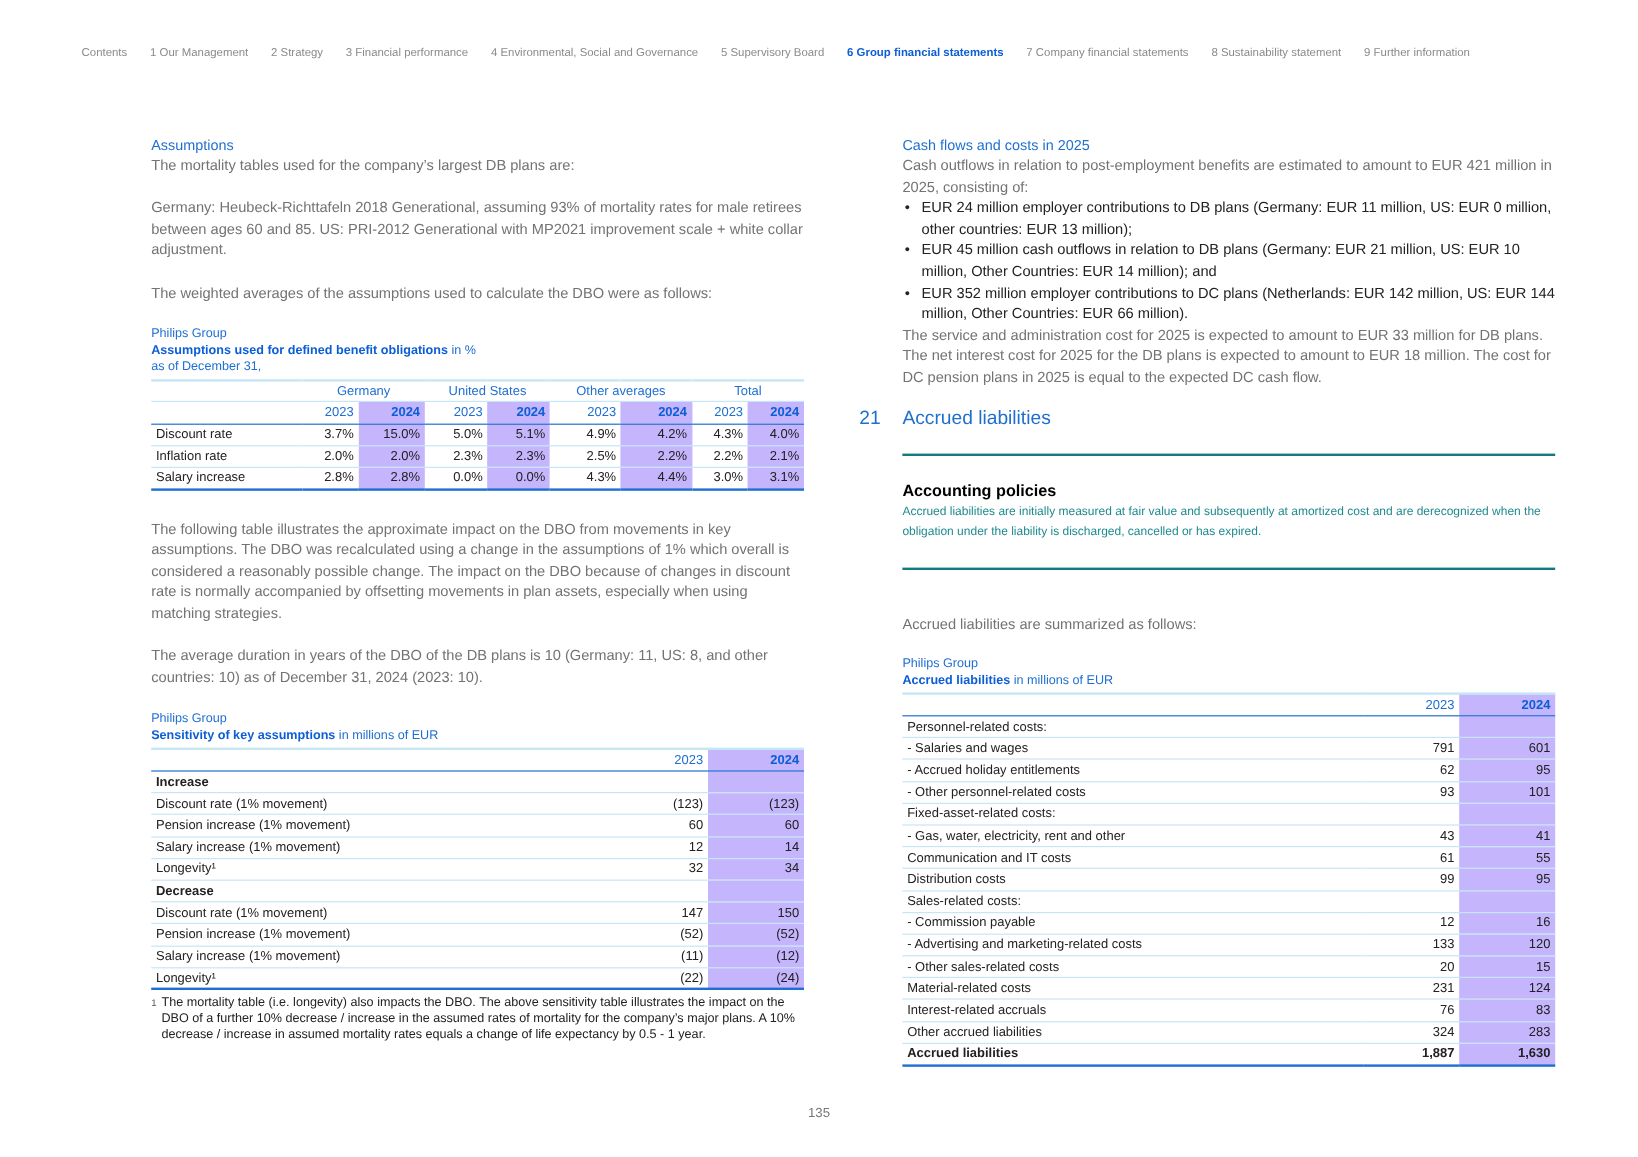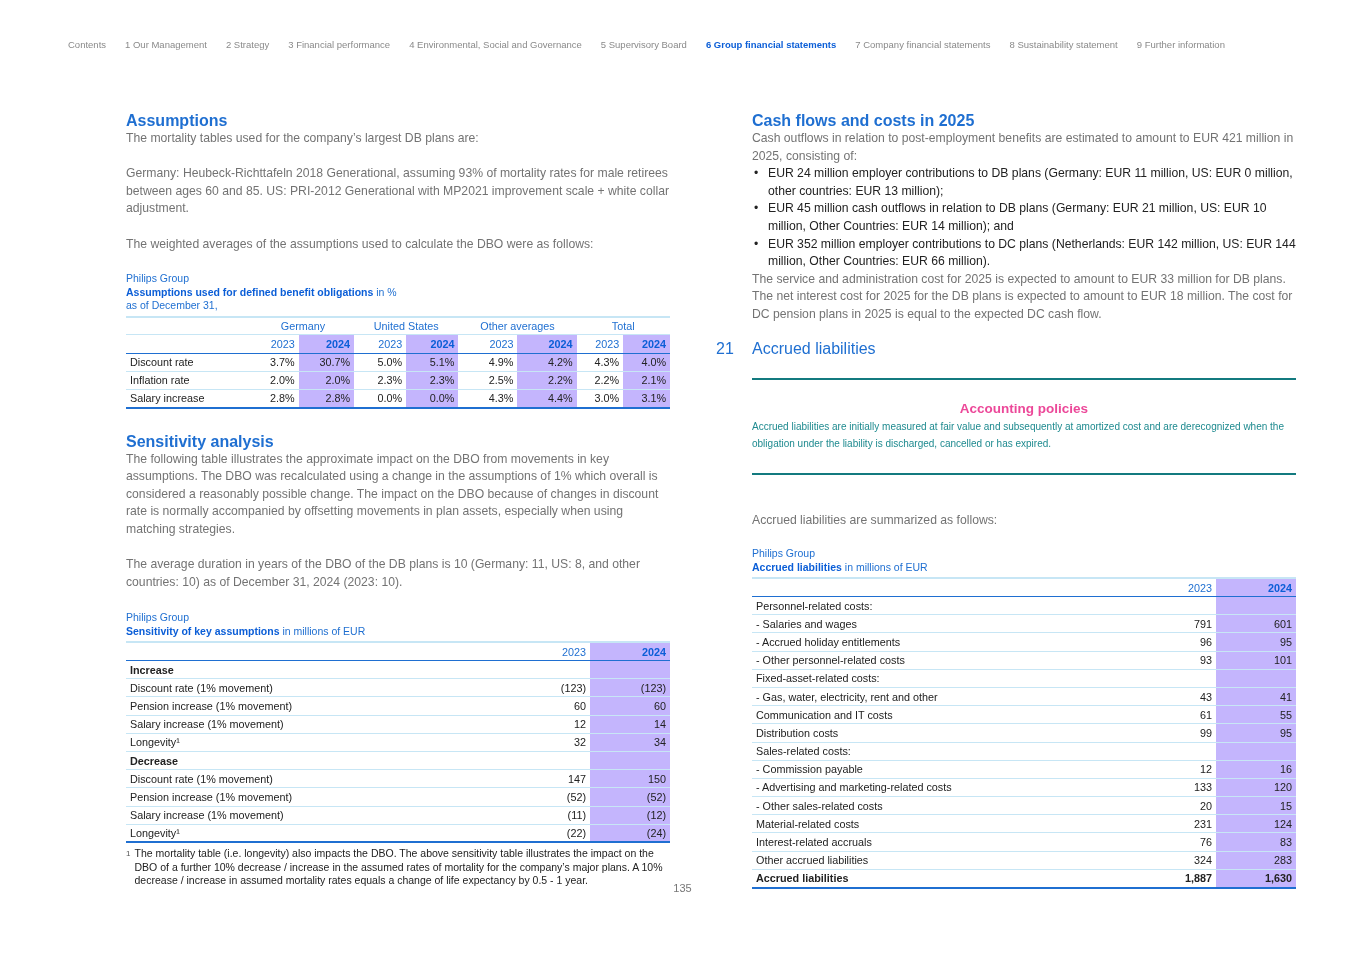--- a/index.html
+++ b/index.html
@@ -7,21 +7,21 @@
   body { font-family: "Liberation Sans", sans-serif; color: #222; position: relative; }
 
   .topnav { position: absolute; top: 39px; left: 68px; right: 0; display: flex; font-size: 9.5px; color: #8a8a8a; white-space: nowrap; }
   .topnav .nav-item { margin-right: 19px; cursor: pointer; }
   .topnav .nav-item.active { color: #0b5ed7; font-weight: bold; }
 
   .col { position: absolute; top: 112px; }
   .col-left { left: 126px; width: 544px; }
   .col-right { left: 752px; width: 544px; }
 
-  h3.sub { font-weight: bold; font-size: 16px; color: #1f6fd1; line-height: 18px; }
+  h3.sub { font-weight: normal; font-size: 12px; color: #1f6fd1; line-height: 18px; }
   p.body { font-size: 12.2px; line-height: 17.6px; color: #737373; }
   .gap { height: 17.6px; }
 
   .tbl-caption { font-size: 10.5px; color: #1f6fd1; line-height: 13.5px; }
   .tbl-caption b { font-weight: bold; color: #0b5ed7; }
 
   table.fin { border-collapse: collapse; width: 100%; font-size: 10.8px; color: #222; }
   table.fin td, table.fin th { height: 18.2px; padding: 0 4px; font-weight: normal; border-bottom: 1px solid #c7e6f5; }
   table.fin .num { text-align: right; }
   table.fin .hl { background: #c4b5fd; }
@@ -39,24 +39,24 @@
 
   ul.bullets { list-style: none; }
   ul.bullets li { position: relative; padding-left: 16px; font-size: 12.2px; line-height: 17.6px; }
   ul.bullets li::before { content: "\2022"; position: absolute; left: 2px; top: 0; }
 
   .section-heading { display: flex; align-items: flex-start; margin-top: 16px; margin-left: -36px; }
   .section-heading .num { width: 36px; font-size: 16px; color: #1f6fd1; }
   .section-heading .title { font-size: 16px; color: #1f6fd1; }
 
   .policy-box { border-top: 2px solid #137a7f; border-bottom: 2px solid #137a7f; margin-top: 20px; padding: 20px 0 20px 0; }
-  .policy-box .ptitle { font-size: 13.5px; font-weight: bold; color: #ec4899; line-height: 18px; text-align: center; }
+  .policy-box .ptitle { font-size: 13.5px; font-weight: bold; color: #000000; line-height: 18px; }
   .policy-box .ptext { font-size: 10px; line-height: 17.6px; color: #1e8a8f; }
 
-  .page-num { position: absolute; top: 882px; left: 0; width: 1365px; text-align: center; font-size: 11px; color: #777; }
+  .page-num { position: absolute; top: 922px; left: 0; width: 1365px; text-align: center; font-size: 11px; color: #777; }
 </style>
 </head>
 <body>
 
 <nav class="topnav">
   <span class="nav-item">Contents</span>
   <span class="nav-item">1 Our Management</span>
   <span class="nav-item">2 Strategy</span>
   <span class="nav-item">3 Financial performance</span>
   <span class="nav-item">4 Environmental, Social and Governance</span>
@@ -110,21 +110,21 @@
           <td class="yr">2023</td>
           <td class="yr bold hl">2024</td>
           <td class="yr">2023</td>
           <td class="yr bold hl">2024</td>
         </tr>
     </tbody>
       <tbody id="t1-body">
         <tr>
           <td>Discount rate</td>
           <td class="num">3.7%</td>
-          <td class="num hl">30.7%</td>
+          <td class="num hl">15.0%</td>
           <td class="num">5.0%</td>
           <td class="num hl">5.1%</td>
           <td class="num">4.9%</td>
           <td class="num hl">4.2%</td>
           <td class="num">4.3%</td>
           <td class="num hl">4.0%</td>
         </tr>
         <tr>
           <td>Inflation rate</td>
           <td class="num">2.0%</td>
@@ -144,21 +144,20 @@
           <td class="num hl">0.0%</td>
           <td class="num">4.3%</td>
           <td class="num hl">4.4%</td>
           <td class="num">3.0%</td>
           <td class="num hl">3.1%</td>
         </tr>
       </tbody>
   </table>
 
   <div style="height:24px"></div>
-  <h3 class="sub">Sensitivity analysis</h3>
   <p class="body">The following table illustrates the approximate impact on the DBO from movements in key assumptions. The DBO was recalculated using a change in the assumptions of 1% which overall is considered a reasonably possible change. The impact on the DBO because of changes in discount rate is normally accompanied by offsetting movements in plan assets, especially when using matching strategies.</p>
   <div class="gap"></div>
   <p class="body">The average duration in years of the DBO of the DB plans is 10 (Germany: 11, US: 8, and other countries: 10) as of December 31, 2024 (2023: 10).</p>
 
   <div style="height:20px"></div>
   <div class="tbl-caption">
     <div>Philips Group</div>
     <div><b>Sensitivity of key assumptions</b><span> in millions of EUR</span></div>
   </div>
   <table class="fin" style="margin-top:3px; width:544px">
@@ -280,21 +279,21 @@
           <td class="num"></td>
           <td class="num hl"></td>
         </tr>
         <tr>
           <td>- Salaries and wages</td>
           <td class="num">791</td>
           <td class="num hl">601</td>
         </tr>
         <tr>
           <td>- Accrued holiday entitlements</td>
-          <td class="num">96</td>
+          <td class="num">62</td>
           <td class="num hl">95</td>
         </tr>
         <tr>
           <td>- Other personnel-related costs</td>
           <td class="num">93</td>
           <td class="num hl">101</td>
         </tr>
         <tr>
           <td>Fixed-asset-related costs:</td>
           <td class="num"></td>

